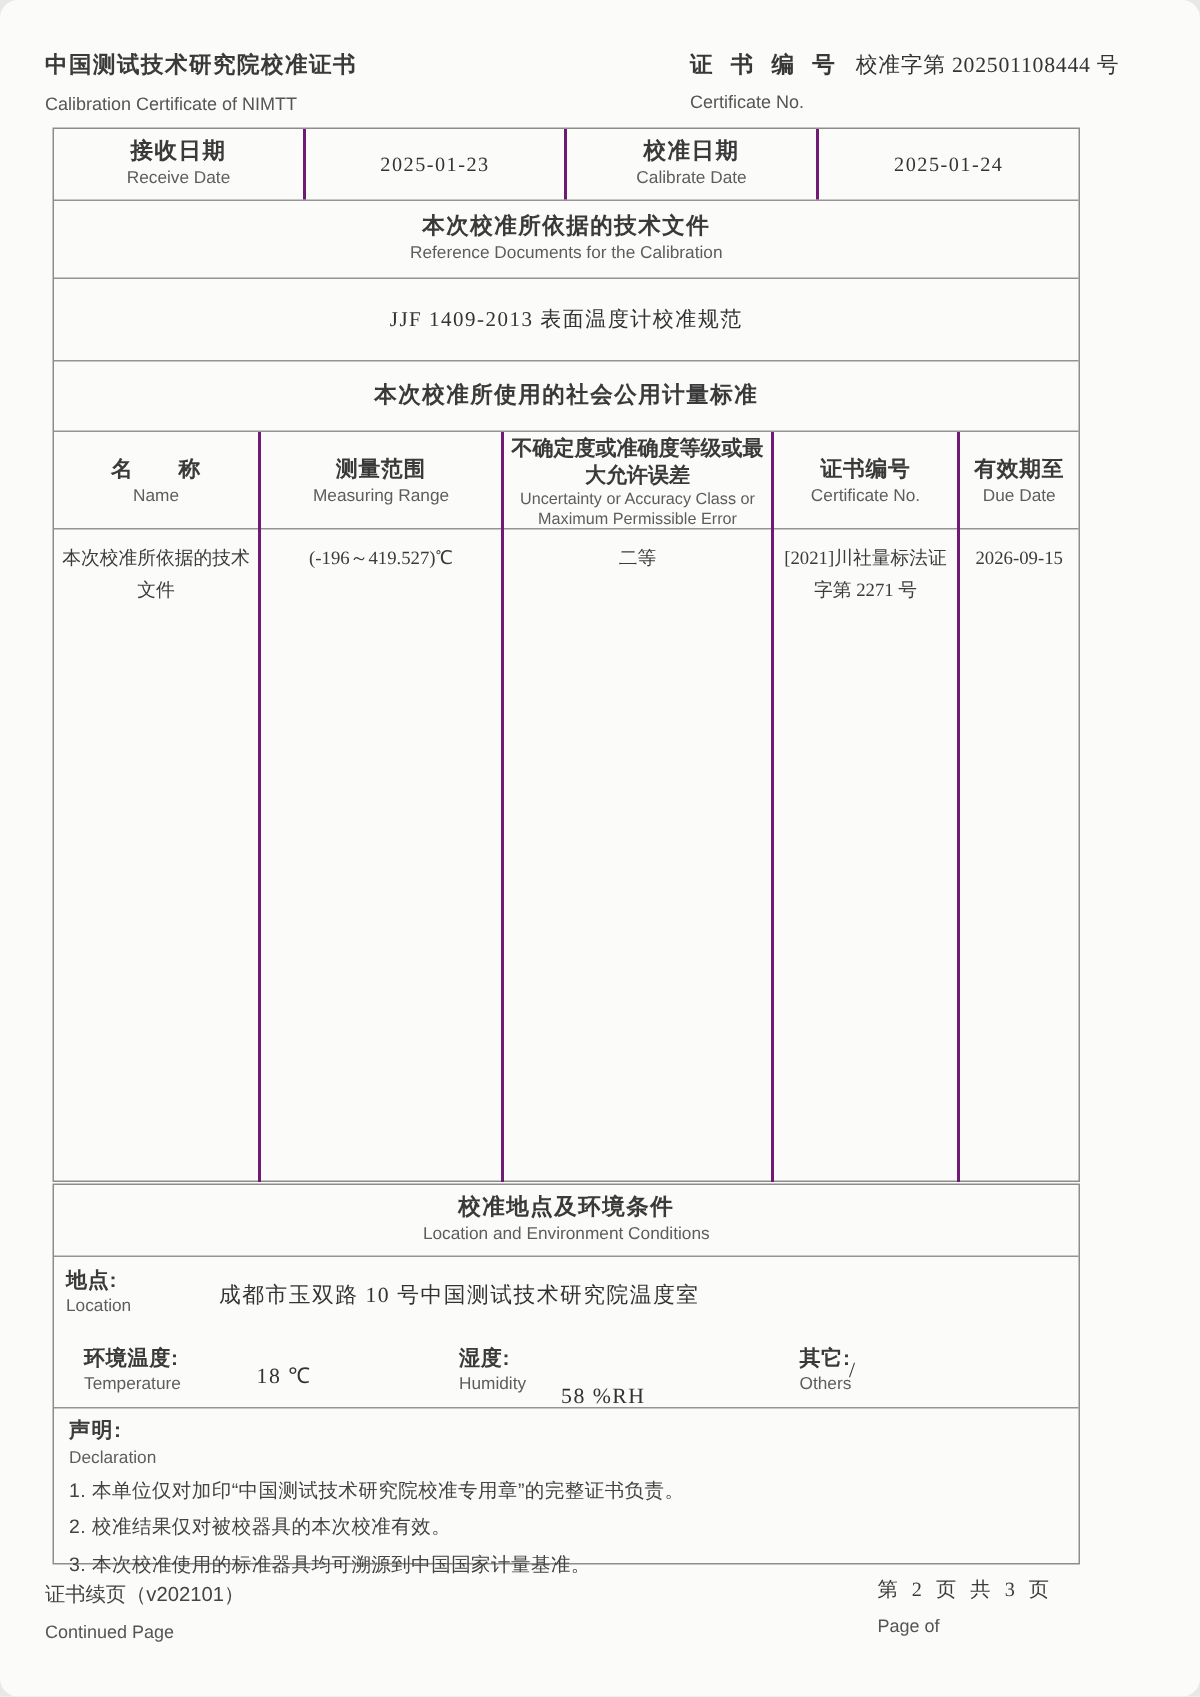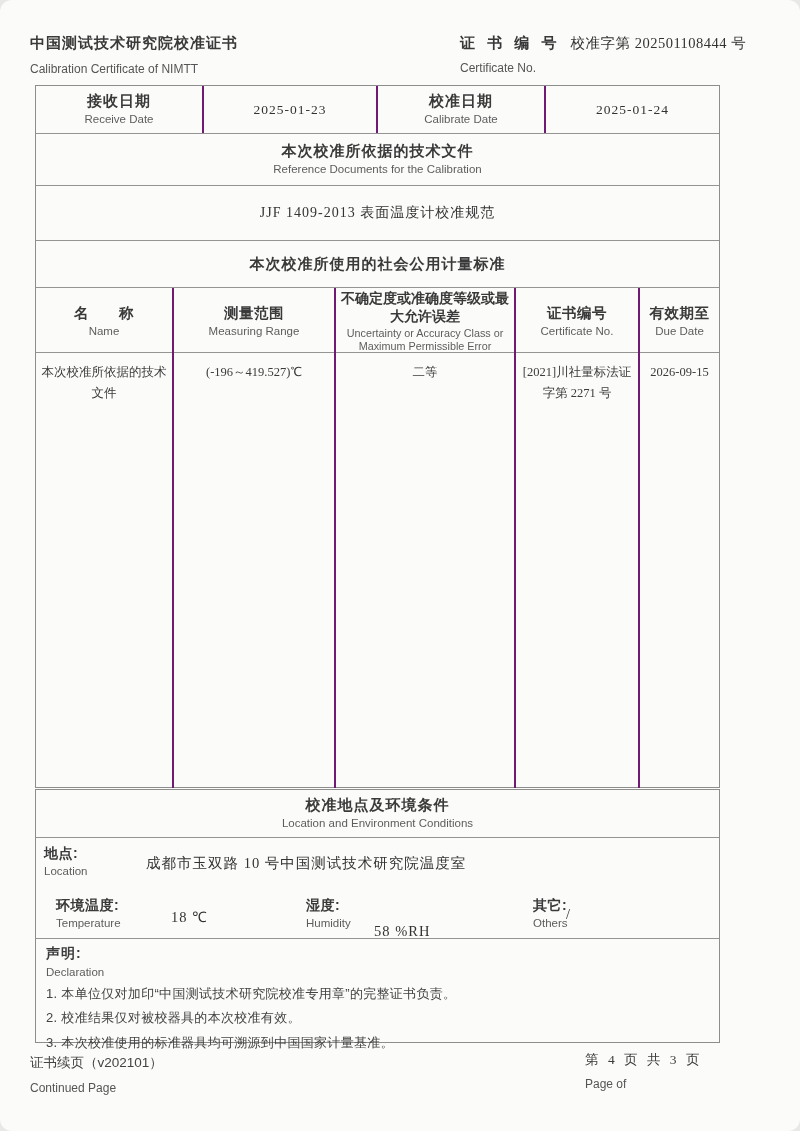--- a/index.html
+++ b/index.html
@@ -189,17 +189,17 @@
       <div class="decl-item">2. 校准结果仅对被校器具的本次校准有效。</div>
       <div class="decl-item">3. 本次校准使用的标准器具均可溯源到中国国家计量基准。</div>
     </div>
   </div>
 
   <div class="footer-left">
     <div class="footer-left-zh">证书续页（v202101）</div>
     <div class="footer-left-en">Continued Page</div>
   </div>
   <div class="footer-right">
-    <div class="footer-right-zh">第 4 页 共 3 页</div>
+    <div class="footer-right-zh">第 2 页 共 3 页</div>
     <div class="footer-right-en">Page of</div>
   </div>
 
 </div>
 
 </body></html>

